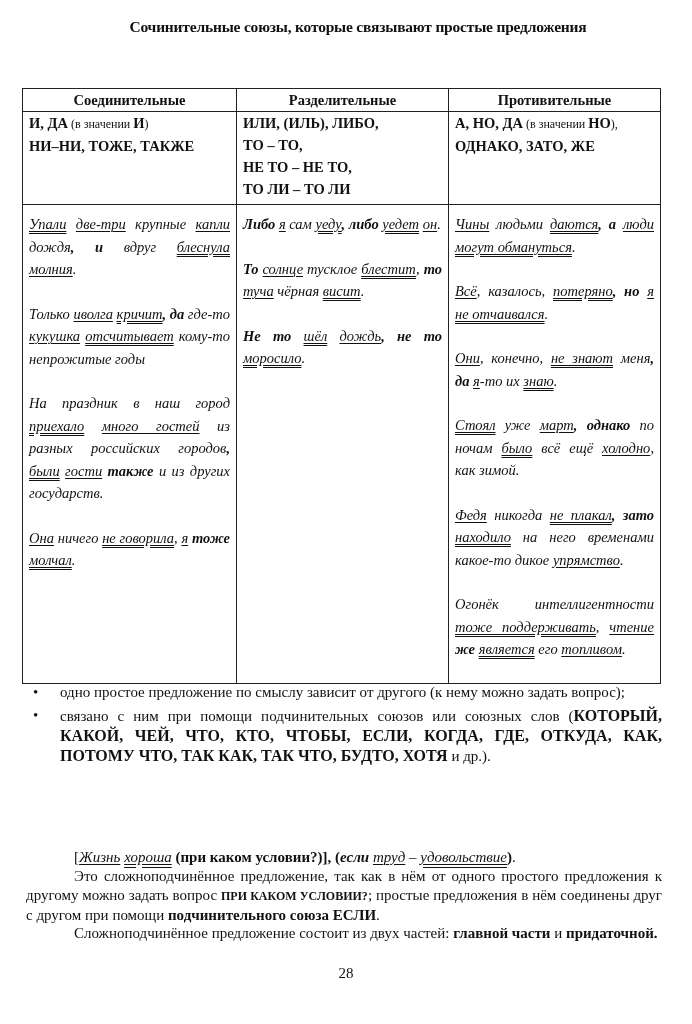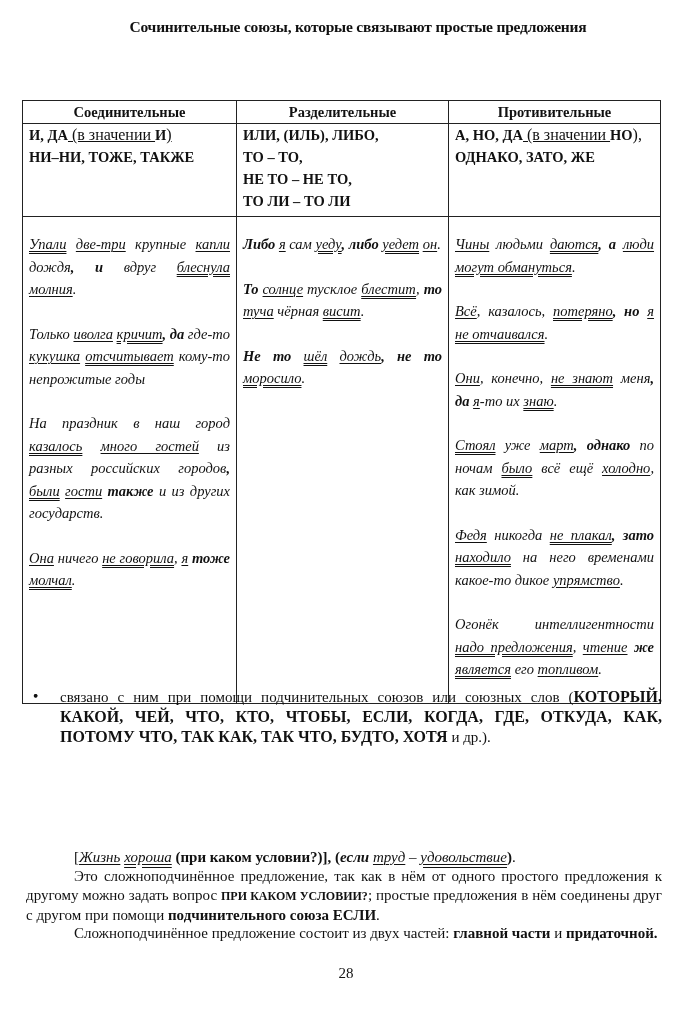--- a/index.html
+++ b/index.html
@@ -8,33 +8,33 @@
     font-family: "Liberation Serif", "DejaVu Serif", serif;
     color: #111;
   }
   .title {
     position: absolute; left: 0; width: 692px; top: 14px;
     text-align: center; font-weight: bold; font-size: 15.5px; line-height: 25px;
     letter-spacing: -0.2px;
     padding-left: 12px;
   }
   table.conj {
-    position: absolute; left: 22px; top: 100px; width: 638px;
+    position: absolute; left: 22px; top: 88px; width: 638px;
     border-collapse: collapse; table-layout: fixed;
   }
   table.conj td, table.conj th {
     border: 1.3px solid #222; vertical-align: top;
     padding: 0 6px; font-size: 14.5px;
   }
   table.conj th { font-weight: bold; text-align: center; height: 22px; line-height: 22px; font-size: 14.5px; }
   .col1 { width: 214px; } .col2 { width: 212px; } .col3 { width: 212px; }
   .head-row td { height: 92px; line-height: 22px; font-weight: bold; padding-top: 2px; }
-  .head-row .norm { font-weight: normal; font-size: 16px; text-decoration: underline; }
+  .head-row .norm { font-weight: normal; font-size: 12px; }
   .ex-row td { height: 456px; line-height: 22.5px; font-style: italic; text-align: justify; padding-top: 1px; }
-  .ex { margin: 16px 0 22px 0; }
+  .ex { margin: 8px 0 22px 0; }
   .u { text-decoration: underline; text-decoration-thickness: 1px; text-underline-offset: 2px; }
   .uu { text-decoration: underline double; text-underline-offset: 2px; }
   .b { font-weight: bold; }
   .body-text {
     position: absolute; left: 26px; width: 636px; font-size: 15px; line-height: 19px; text-align: justify;
   }
   .para-indent { text-indent: 48px; margin: 0; }
   ul.bullets { margin: 0; padding-left: 0; list-style: none; }
   ul.bullets li { position: relative; padding-left: 34px; margin: 0; }
   ul.bullets li .bullet { position: absolute; left: 7px; top: 0; }
@@ -72,43 +72,43 @@
     </td>
     <td>
       <div><span>А, НО, ДА</span><span class="norm"> (в значении </span><span>НО</span><span class="norm">),</span></div>
       <div>ОДНАКО, ЗАТО, ЖЕ</div>
     </td>
   </tr>
   <tr class="ex-row">
     <td>
           <div class="ex"><span class="uu">Упали</span><span> </span><span class="u">две-три</span><span> крупные </span><span class="u">капли</span><span> дождя</span><span class="b">, и</span><span> вдруг </span><span class="uu">блеснула</span><span> </span><span class="u">молния</span><span>.</span></div>
           <div class="ex"><span>Только </span><span class="u">иволга</span><span> </span><span class="uu">кричит</span><span class="b">, да</span><span> где-то </span><span class="u">кукушка</span><span> </span><span class="uu">отсчитывает</span><span> кому-то непрожитые годы</span></div>
-          <div class="ex"><span>На праздник в наш город </span><span class="uu">казалось</span><span> </span><span class="u">много гостей</span><span> из разных российских городов</span><span class="b">,</span><span> </span><span class="uu">были</span><span> </span><span class="u">гости</span><span> </span><span class="b">также</span><span> и из других государств.</span></div>
+          <div class="ex"><span>На праздник в наш город </span><span class="uu">приехало</span><span> </span><span class="u">много гостей</span><span> из разных российских городов</span><span class="b">,</span><span> </span><span class="uu">были</span><span> </span><span class="u">гости</span><span> </span><span class="b">также</span><span> и из других государств.</span></div>
           <div class="ex"><span class="u">Она</span><span> ничего </span><span class="uu">не говорила</span><span>, </span><span class="u">я</span><span> </span><span class="b">тоже</span><span> </span><span class="uu">молчал</span><span>.</span></div>
         </td>
     <td>
           <div class="ex"><span class="b">Либо</span><span> </span><span class="u">я</span><span> сам </span><span class="uu">уеду</span><span class="b">, либо</span><span> </span><span class="uu">уедет</span><span> </span><span class="u">он</span><span>.</span></div>
           <div class="ex"><span class="b">То</span><span> </span><span class="u">солнце</span><span> тусклое </span><span class="uu">блестит</span><span>,</span><span class="b"> то</span><span> </span><span class="u">туча</span><span> чёрная </span><span class="uu">висит</span><span>.</span></div>
           <div class="ex"><span class="b">Не то</span><span> </span><span class="uu">шёл</span><span> </span><span class="u">дождь</span><span class="b">, не то</span><span> </span><span class="uu">моросило</span><span>.</span></div>
         </td>
     <td>
           <div class="ex"><span class="u">Чины</span><span> людьми </span><span class="uu">даются</span><span class="b">, а</span><span> </span><span class="u">люди</span><span> </span><span class="uu">могут обмануться</span><span>.</span></div>
           <div class="ex"><span class="u">Всё</span><span>, казалось, </span><span class="uu">потеряно</span><span class="b">, но</span><span> </span><span class="u">я</span><span> </span><span class="uu">не отчаивался</span><span>.</span></div>
           <div class="ex"><span class="u">Они</span><span>, конечно, </span><span class="uu">не знают</span><span> меня</span><span class="b">, да</span><span> </span><span class="u">я</span><span>-то их </span><span class="uu">знаю</span><span>.</span></div>
           <div class="ex"><span class="uu">Стоял</span><span> уже </span><span class="u">март</span><span class="b">, однако</span><span> по ночам </span><span class="uu">было</span><span> всё ещё </span><span class="u">холодно</span><span>, как зимой.</span></div>
           <div class="ex"><span class="u">Федя</span><span> никогда </span><span class="uu">не плакал</span><span class="b">,</span><span> </span><span class="b">зато</span><span> </span><span class="uu">находило</span><span> на него временами какое-то дикое </span><span class="u">упрямство</span><span>.</span></div>
-          <div class="ex"><span>Огонёк интеллигентности </span><span class="uu">надо предложения</span><span>,</span><span> </span><span class="u">чтение</span><span> </span><span class="b">же</span><span> </span><span class="uu">является</span><span> его </span><span class="u">топливом</span><span>.</span></div>
+          <div class="ex"><span>Огонёк интеллигентности </span><span class="uu">тоже поддерживать</span><span>,</span><span> </span><span class="u">чтение</span><span> </span><span class="b">же</span><span> </span><span class="uu">является</span><span> его </span><span class="u">топливом</span><span>.</span></div>
         </td>
   </tr>
 </tbody>
   </table>
 
 <div class="body-text" style="top: 683px;">
   <ul class="bullets">
-    <li><span class="bullet">•</span></li>
+    <li><span class="bullet">•</span><span>одно простое предложение по смыслу зависит от другого (к нему можно задать вопрос);</span></li>
     <li style="margin-top:4px;"><span class="bullet">•</span><span>связано с ним при помощи подчинительных союзов или союзных слов (</span><b style="font-size:16px;">КОТОРЫЙ, КАКОЙ, ЧЕЙ, ЧТО, КТО, ЧТОБЫ, ЕСЛИ, КОГДА, ГДЕ, ОТКУДА, КАК, ПОТОМУ ЧТО, ТАК КАК, ТАК ЧТО, БУДТО, ХОТЯ</b><span> и др.).</span></li>
   </ul>
 </div>
 
 <div class="body-text" style="top: 848px;">
   <p class="para-indent"><span>[</span><span class="u" style="font-style: italic;">Жизнь</span><span> </span><span class="uu" style="font-style: italic;">хороша</span><span class="b"> (при каком условии?)</span><span class="b">], </span><span class="b">(</span><span class="b" style="font-style: italic;">если</span><span> </span><span class="u" style="font-style: italic;">труд</span><span> – </span><span class="uu" style="font-style: italic;">удовольствие</span><span class="b">)</span><span>.</span></p>
   <p class="para-indent"><span>Это сложноподчинённое предложение, так как в нём от одного простого предложения к другому можно задать вопрос </span><b style="font-size:12px;">ПРИ КАКОМ УСЛОВИИ?</b><span>; простые предложения в нём соединены друг с другом при помощи </span><b>подчинительного союза ЕСЛИ</b><span>.</span></p>
 </div>
 
 <div class="body-text" style="top: 924px;">

